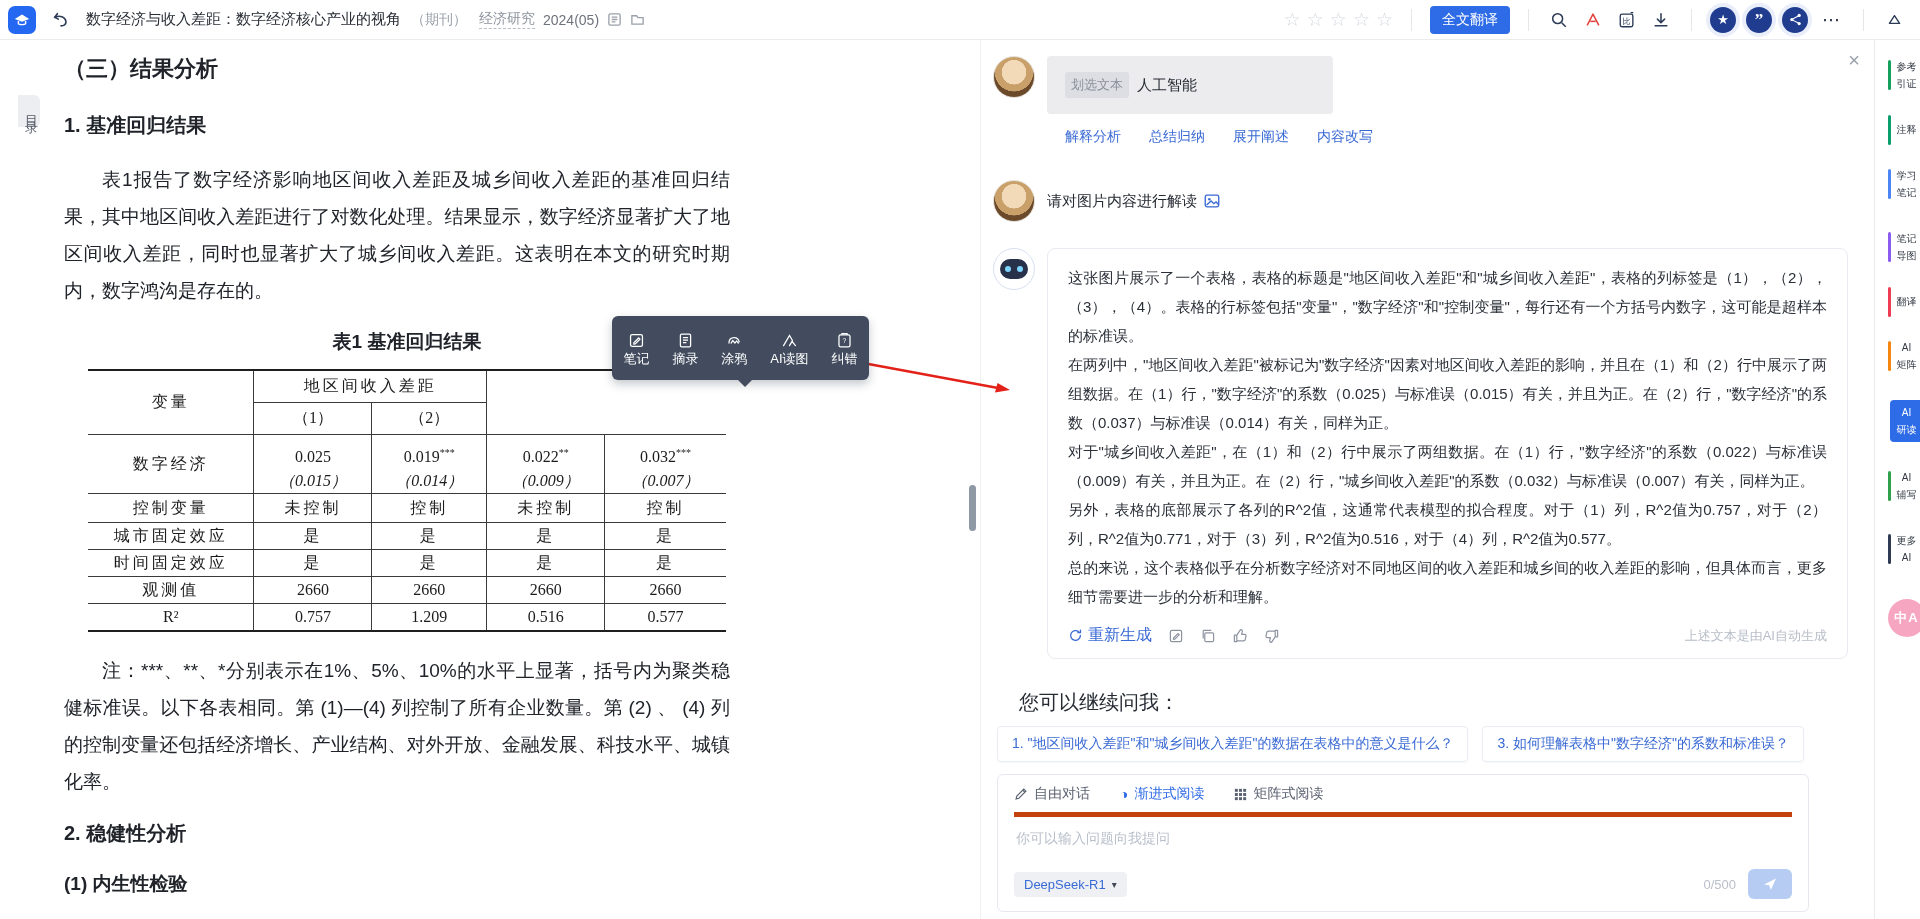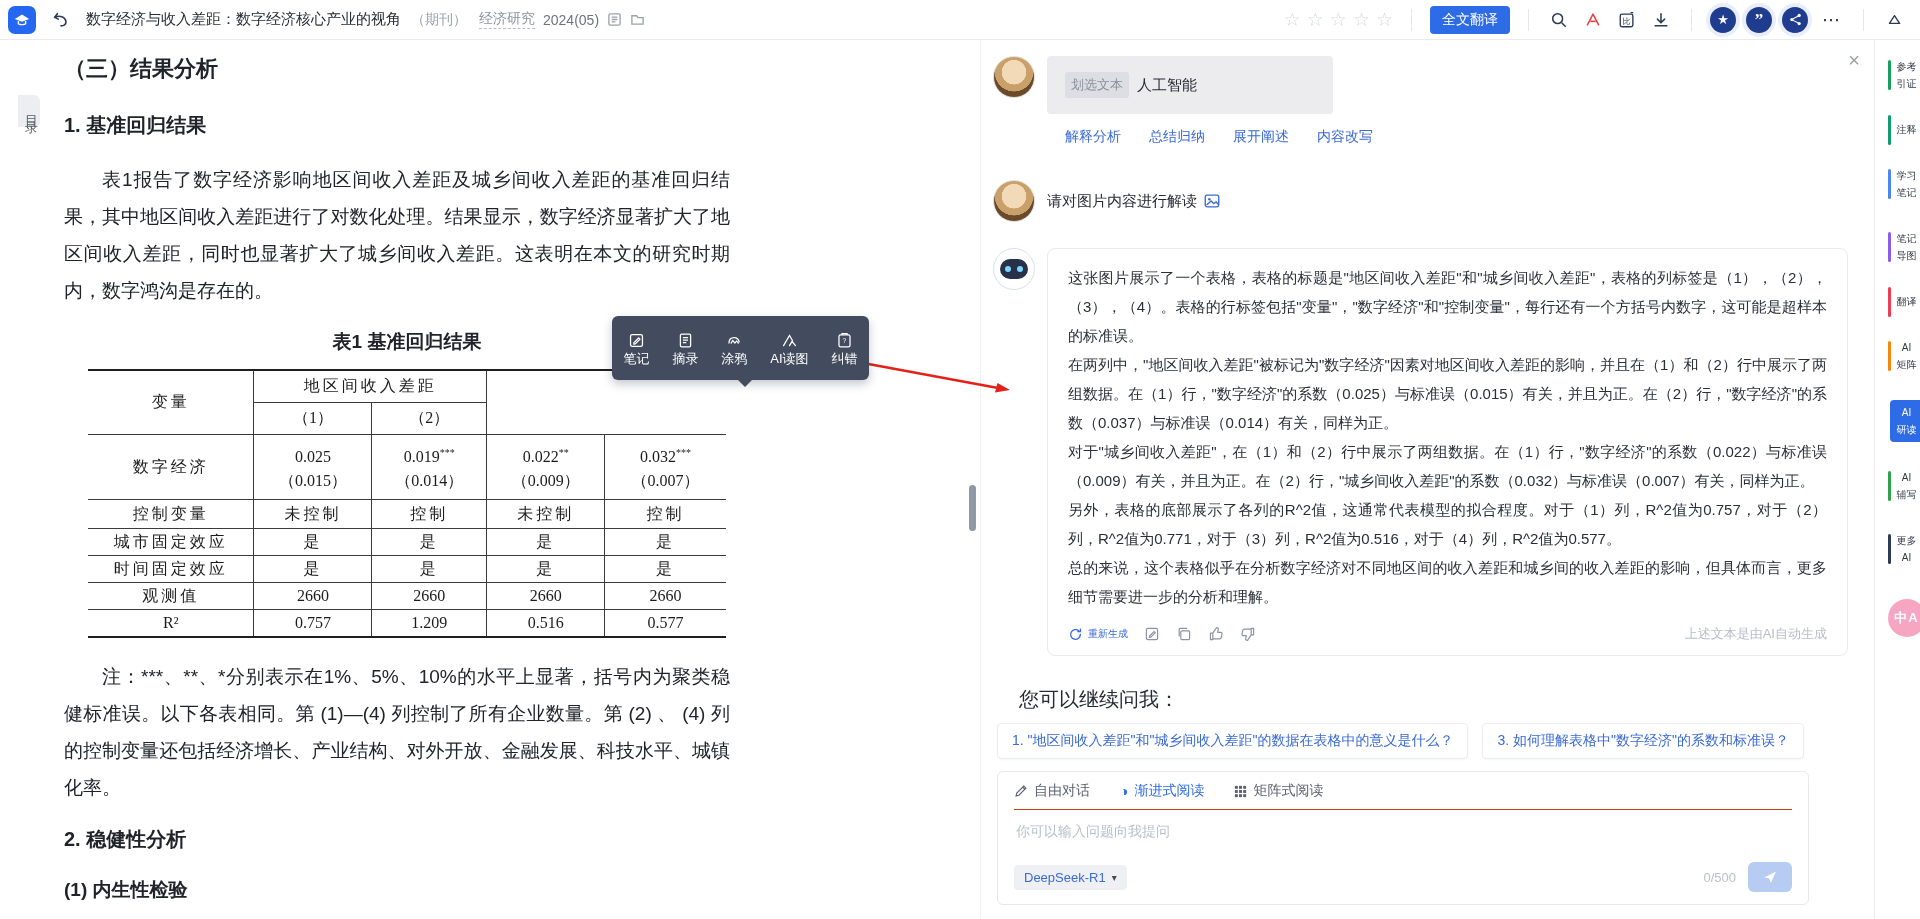--- a/index.html
+++ b/index.html
@@ -38,21 +38,21 @@
   .para{margin:22px 0 0;font-size:19px;line-height:37px;text-align:justify;text-indent:2em;}
   .tbl-title{margin:20px 0 0;text-align:center;font-size:19px;font-weight:700;width:638px;margin-left:24px;}
   table.paper{width:638px;margin:14px 0 0 24px;border-collapse:collapse;table-layout:fixed;
               font-family:"Liberation Serif","DejaVu Serif",serif;font-size:16px;color:#1c1c1c;
               border-top:2px solid #1f1f1f;border-bottom:2px solid #1f1f1f;}
   table.paper td,table.paper th{text-align:center;font-weight:400;padding:0;}
   table.paper .vl{border-left:1px solid #3a3a3a;}
   table.paper tr.sep td{border-top:1px solid #3a3a3a;}
   .cjk{letter-spacing:3px;}
   .coef-line{line-height:24px;margin-top:6px;}
-  .se-line{line-height:24px;margin-bottom:6px;}
+  .se-line{line-height:24px;margin-bottom:0;font-style:italic;}
   sup{font-size:10px;}
   .note{margin:20px 0 0;font-size:19px;line-height:37px;text-align:justify;text-indent:2em;}
   .scroll-thumb{position:absolute;right:4px;top:445px;width:7px;height:46px;border-radius:4px;background:#8f98a5;cursor:pointer;}
   
   .sel-toolbar{position:absolute;left:612px;top:316px;width:257px;height:64px;background:#424c5e;border-radius:6px;
                box-shadow:0 4px 10px rgba(20,30,50,.25);display:flex;align-items:center;justify-content:space-around;z-index:30;}
   .sel-item{display:flex;flex-direction:column;align-items:center;gap:3px;color:#fff;cursor:pointer;padding:4px 2px;}
   .sel-item span{font-size:13px;line-height:1;}
   .sel-pointer{position:absolute;left:126px;top:64px;width:0;height:0;border:7px solid transparent;border-top-color:#424c5e;}
   .red-arrow{position:absolute;left:828px;top:348px;z-index:29;}
@@ -70,28 +70,28 @@
   .sel-tag{display:inline-block;background:#dcdee4;color:#8a9099;font-size:13px;border-radius:3px;padding:4px 6px;margin-right:8px;vertical-align:1px;}
   .sel-text{font-size:15px;color:#262b33;}
   .quick-actions{margin:14px 0 0 72px;display:flex;gap:28px;}
   .quick-actions a{font-size:14px;color:#3a6ad4;cursor:pointer;text-decoration:none;}
   .msg2{margin-top:34px;}
   .msg2-text{font-size:15px;color:#262b33;line-height:42px;display:flex;align-items:center;gap:6px;}
   .ai-row{margin-top:26px;}
   .ai-card{flex:1;border:1px solid #e8ebf1;border-radius:8px;background:#fff;padding:14px 20px 12px;box-sizing:border-box;}
   .ai-card p{margin:0;font-size:15px;line-height:29px;color:#2a2f38;text-align:justify;}
   .ai-footer{margin-top:14px;display:flex;align-items:center;gap:16px;}
-  .regen{display:flex;align-items:center;gap:5px;color:#3a6ad4;font-size:10px;cursor:pointer;}
+  .regen{display:flex;align-items:center;gap:5px;color:#3a6ad4;font-size:16px;cursor:pointer;}
   .ai-tool{color:#8d94a0;cursor:pointer;display:flex;}
   .ai-note{margin-left:auto;font-size:13px;color:#b7bdc8;}
   .follow-title{margin:30px 0 0 26px;font-size:20px;color:#262b33;}
   .chips{margin:10px 0 0 4px;display:flex;gap:14px;flex-wrap:wrap;max-width:830px;}
   .chip{background:#fff;border:1px solid #e9ecf2;border-radius:4px;padding:8px 14px;font-size:14px;color:#3a6ad4;cursor:pointer;box-shadow:0 1px 2px rgba(30,40,70,.04);white-space:nowrap;}
   .input-card{margin:12px 0 0 4px;width:812px;box-sizing:border-box;border:1px solid #e5e8ef;border-radius:6px;background:#fff;padding:10px 16px 12px;}
-  .input-tabs{display:flex;gap:30px;align-items:center;border-bottom:1px solid #c2410c;padding-bottom:9px;}
+  .input-tabs{display:flex;gap:30px;align-items:center;border-bottom:5px solid #c2410c;padding-bottom:9px;}
   .itab{display:flex;align-items:center;gap:6px;font-size:14px;color:#5a6170;cursor:pointer;}
   .itab.active{color:#2e6be6;}
   .half-glyph{font-size:14px;line-height:1;}
   .chat-input{display:block;width:100%;border:none;outline:none;font-size:14px;color:#333;margin-top:12px;font-family:inherit;}
   .chat-input::placeholder{color:#b8bfca;}
   .input-bottom{display:flex;align-items:center;margin-top:22px;}
   .model-chip{display:flex;align-items:center;gap:6px;background:#eef0f4;border-radius:4px;padding:5px 10px;font-size:13px;color:#3a6ad4;cursor:pointer;}
   .model-caret{color:#444a55;font-size:10px;}
   .char-count{margin-left:auto;font-size:13px;color:#b9bfc9;}
   .send-btn{margin-left:12px;width:44px;height:30px;border:none;border-radius:6px;background:#b6ccf3;display:flex;align-items:center;justify-content:center;cursor:pointer;}

